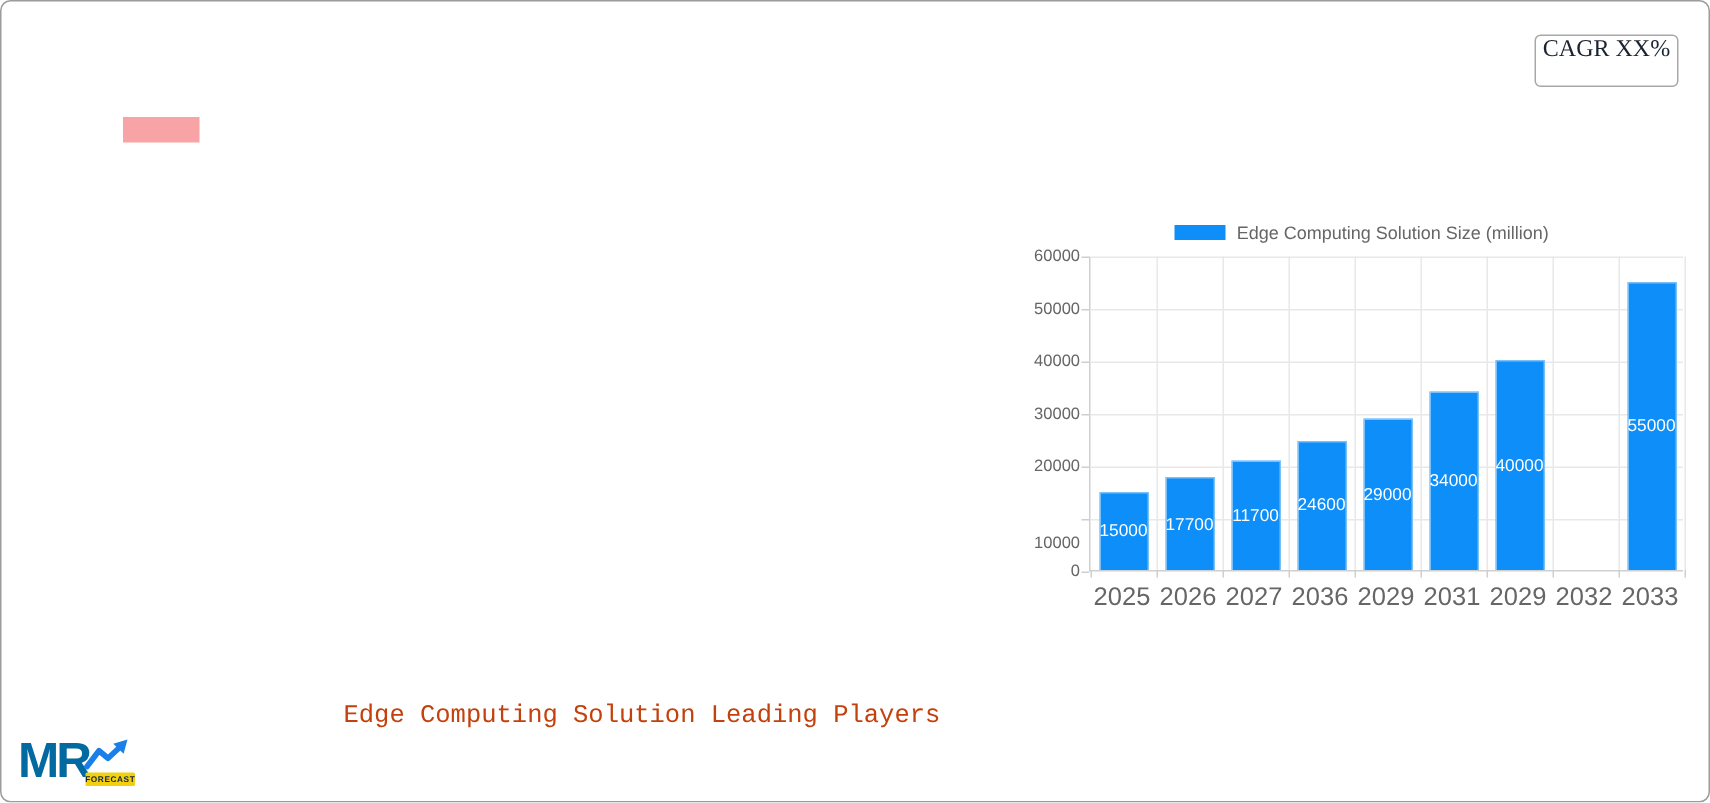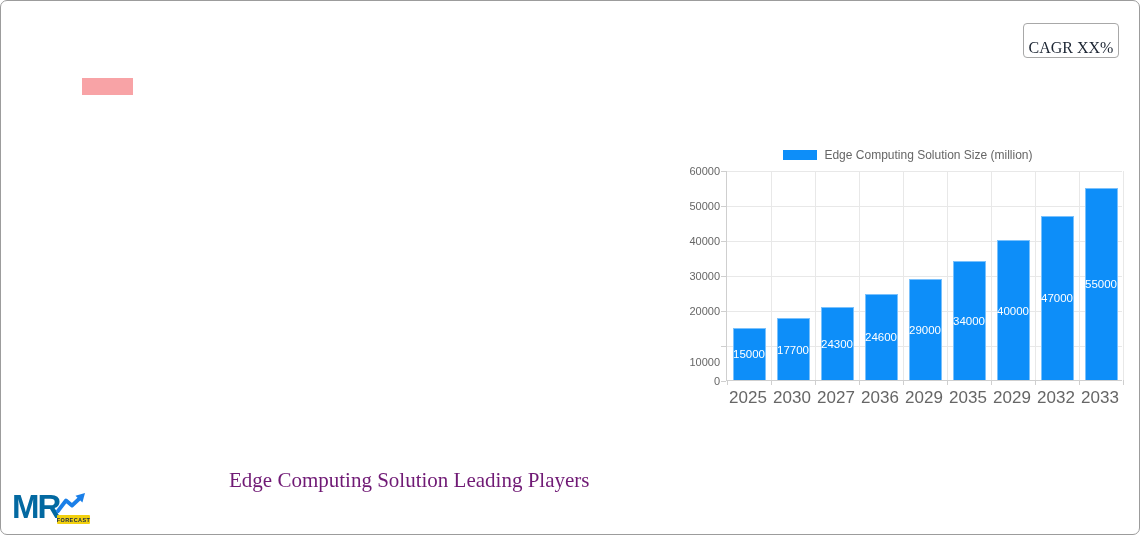--- a/index.html
+++ b/index.html
@@ -22,21 +22,21 @@
     background:#f8a3a6;
   }
 
   
   .cagr-badge {
     position:absolute; left:1022px; top:22px;
     width:96px; height:35px;
     border:1px solid #a8a8a8;
     border-radius:4px;
     background:#ffffff;
-    display:flex; align-items:flex-end; justify-content:center;
+    display:flex; align-items:flex-start; justify-content:center;
     font-family:"Liberation Serif", serif;
     font-size:16px; color:#1b2432;
   }
 
   
   .chart {
     position:absolute; left:686px; top:143px;
     width:442px; height:262px;
   }
   .legend {
@@ -75,22 +75,22 @@
   .y-axis-labels { position:absolute; left:0; top:27px; width:33px; height:210px; }
   .x-axis-labels { position:absolute; left:39px; top:244px; width:396px; height:14px; }
   .x-label {
     position:absolute; top:0; text-align:center;
     font-size:17px; color:#666666;
   }
 
   
   .footer-title {
     position:absolute; left:228px; top:467px;
-    font-family:Liberation Serif, serif;
-    font-size:21px; color:#701a75;
+    font-family:Liberation Mono, monospace;
+    font-size:17px; color:#c2410c;
   }
 
   
   .logo { position:absolute; left:11px; top:489px; width:82px; height:38px; }
   .logo-mr {
     position:absolute; left:0; top:0;
     font-size:33px; line-height:33px; font-weight:900;
     letter-spacing:-2px; color:#0369a1;
   }
   .logo-arrow { position:absolute; left:44px; top:1px; }
@@ -160,48 +160,45 @@
         <div class="tick-x" style="left: 351.5px;"></div>
         <div class="gridline-v" style="left: 395.5px;"></div>
         <div class="tick-x" style="left: 395.5px;"></div>
         <div class="bar" style="left: 5.5px; width: 33px; height: 52.5px;">
           <span class="bar-value">15000</span>
         </div>
         <div class="bar" style="left: 49.5px; width: 33px; height: 61.95px;">
           <span class="bar-value">17700</span>
         </div>
         <div class="bar" style="left: 93.5px; width: 33px; height: 73.15px;">
-          <span class="bar-value">24300</span>
+          <span class="bar-value">11700</span>
         </div>
         <div class="bar" style="left: 137.5px; width: 33px; height: 86.1px;">
           <span class="bar-value">24600</span>
         </div>
         <div class="bar" style="left: 181.5px; width: 33px; height: 101.5px; align-items: center;">
           <span class="bar-value">29000</span>
         </div>
         <div class="bar" style="left: 225.5px; width: 33px; height: 119px;">
           <span class="bar-value">34000</span>
         </div>
         <div class="bar" style="left: 269.5px; width: 33px; height: 140px;">
           <span class="bar-value">40000</span>
-        </div>
-        <div class="bar" style="left: 313.5px; width: 33px; height: 164.5px;">
-          <span class="bar-value">47000</span>
         </div>
         <div class="bar" style="left: 357.5px; width: 33px; height: 192.5px;">
           <span class="bar-value">55000</span>
         </div>
       </div>
     <div class="x-axis-labels">
         <div class="x-label" style="left: 0px; width: 44px;">2025</div>
-        <div class="x-label" style="left: 44px; width: 44px;">2030</div>
+        <div class="x-label" style="left: 44px; width: 44px;">2026</div>
         <div class="x-label" style="left: 88px; width: 44px;">2027</div>
         <div class="x-label" style="left: 132px; width: 44px;">2036</div>
         <div class="x-label" style="left: 176px; width: 44px;">2029</div>
-        <div class="x-label" style="left: 220px; width: 44px;">2035</div>
+        <div class="x-label" style="left: 220px; width: 44px;">2031</div>
         <div class="x-label" style="left: 264px; width: 44px;">2029</div>
         <div class="x-label" style="left: 308px; width: 44px;">2032</div>
         <div class="x-label" style="left: 352px; width: 44px;">2033</div>
       </div>
   </div>
 
   <div class="footer-title">Edge Computing Solution Leading Players</div>
 
   <div class="logo">
     <span class="logo-mr">MR</span>

